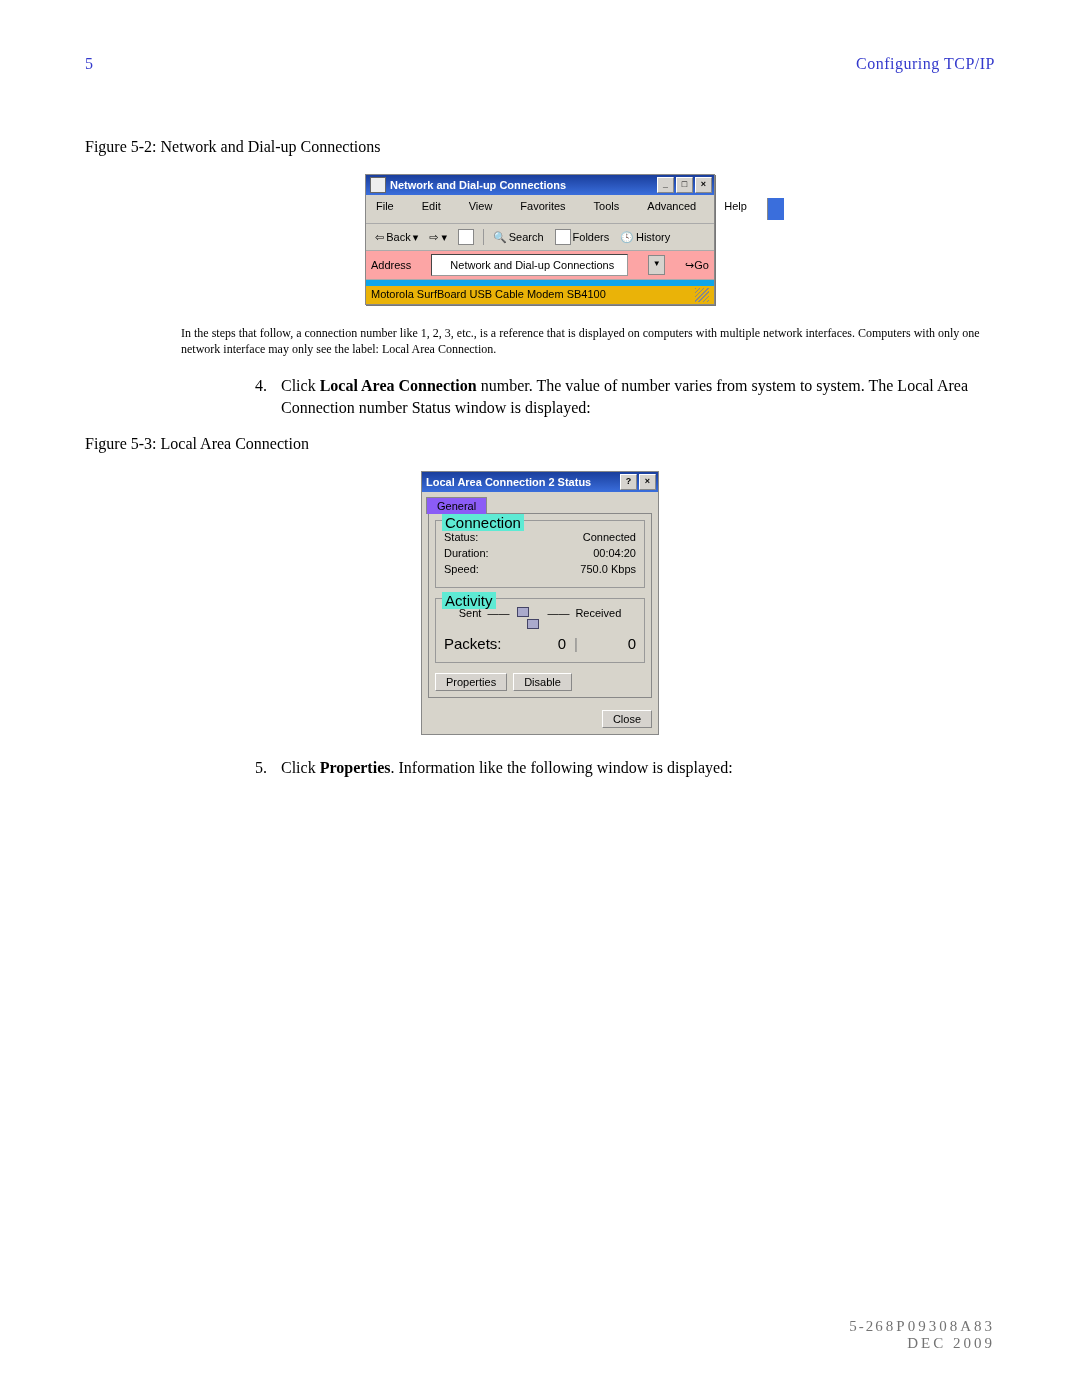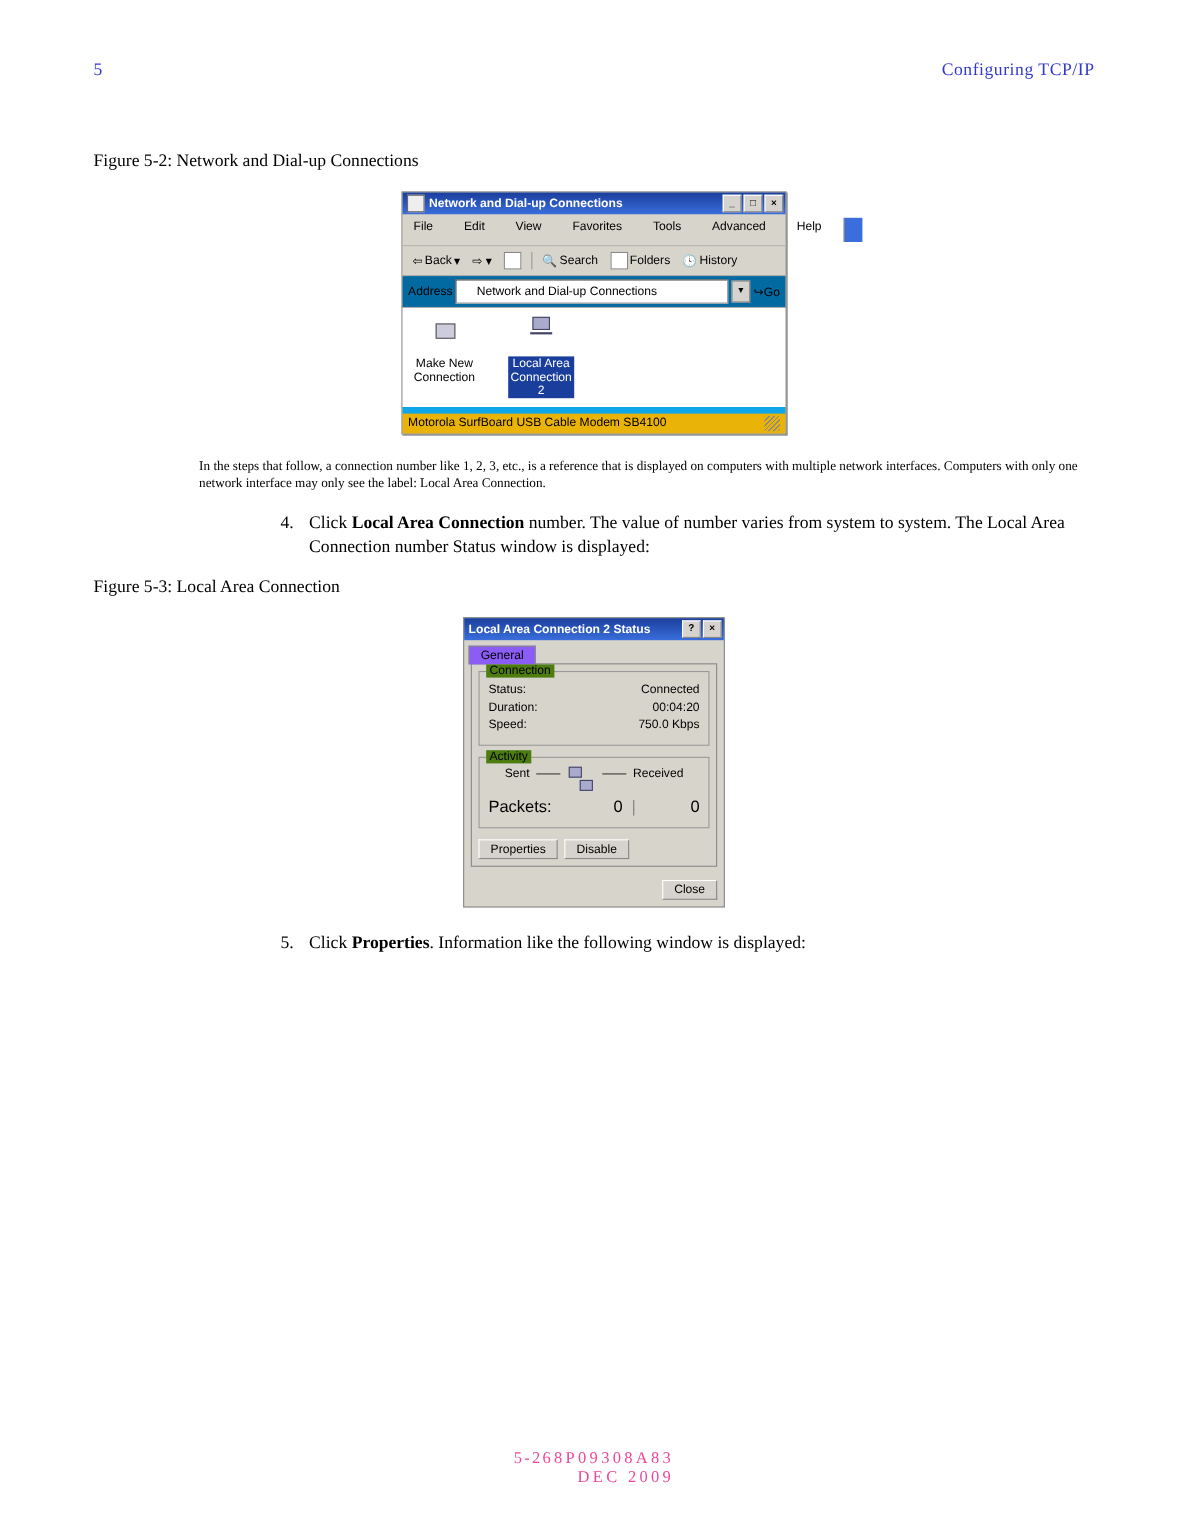--- a/index.html
+++ b/index.html
@@ -14,21 +14,21 @@
 .titlebar .ic{width:14px;height:14px;background:#eee;border:1px solid #666;margin-right:4px;display:inline-block}
 .titlebar .sp{flex:1}
 .wbtn{width:15px;height:14px;background:#d6d3ce;border:1px solid #888;border-top-color:#fff;border-left-color:#fff;margin-left:2px;text-align:center;font-family:Arial;font-size:9px;line-height:12px;color:#000;font-weight:bold;cursor:pointer}
 .menubar{background:#d7d4cb;padding:3px 2px;border-bottom:1px solid #aaa;display:flex;gap:12px}
 .menubar span{padding:2px 8px;cursor:pointer}
 .menubar .mlogo{width:20px;height:18px;background:#3a6edc;border-left:1px solid #888;margin-left:auto}
 .toolbar{background:#d7d4cb;padding:3px 5px;border-bottom:1px solid #aaa;display:flex;align-items:center;gap:3px}
 .toolbar .tbtn{padding:2px 4px;cursor:pointer;display:inline-flex;align-items:center;gap:2px}
 .toolbar .sep{width:1px;height:16px;background:#999;margin:0 2px}
 .tico{display:inline-block;width:14px;height:14px;border:1px solid #888;background:#fff}
-.addrbar{background:#0369a1;padding:3px 5px;border-bottom:1px solid #aaa;display:flex;align-items:center;gap:3px}
+.addrbar{background:#fca5a5;padding:3px 5px;border-bottom:1px solid #aaa;display:flex;align-items:center;gap:20px}
 .addrbar .afield{flex:1;background:#fff;border:1px inset #999;padding:1px 3px;display:flex;align-items:center;gap:3px;height:18px}
 .addrbar .dd{width:15px;height:18px;background:#d6d3ce;border:1px solid #888;text-align:center;font-size:8px;line-height:16px}
 .content{background:#fff;padding:8px;display:flex;gap:28px;min-height:65px}
 .deskico{text-align:center;width:60px;cursor:pointer}
 .deskico .glyph{width:32px;height:32px;margin:0 auto 4px auto;position:relative}
 .glyph.mnc::before{content:"";position:absolute;left:8px;top:6px;width:16px;height:12px;border:1px solid #555;background:#ccd}
 .glyph.lac{display:flex;flex-direction:column;align-items:center}
 .glyph.lac::before{content:"";display:block;width:14px;height:10px;border:1px solid #446;background:#aac;margin-bottom:2px}
 .glyph.lac::after{content:"";display:block;width:20px;height:8px;border-top:2px solid #446}
 .deskico .lbl{font-size:11px;line-height:12px;padding:1px 2px}
@@ -37,34 +37,34 @@
 .statbar .grip{margin-left:auto;width:14px;height:14px;background:repeating-linear-gradient(135deg,#888 0,#888 1px,transparent 1px,transparent 3px)}
 .bodytext{font-size:12px;line-height:1.35;margin-left:96px;margin-bottom:18px}
 .step{font-size:16px;line-height:1.35;margin-left:170px;margin-bottom:16px;display:flex}
 .step .num{width:26px;flex-shrink:0}
 .dlg{width:236px;margin:0 auto 22px auto;border:1px solid #888;background:#d7d4cb;font-family:Tahoma,Arial,sans-serif;font-size:11px;color:#000}
 .dlg .titlebar{font-size:11px}
 .tabrow{padding:4px 4px 0 4px;display:flex}
 .tab{background:#8b5cf6;border:1px solid #888;border-bottom:none;padding:2px 10px;font-size:11px;position:relative;bottom:-1px;cursor:pointer}
 .panel{margin:0 6px 6px 6px;border:1px solid #888;background:#d7d4cb;padding:6px}
 .grp{border:1px solid #999;padding:8px 8px 10px 8px;margin-bottom:10px;position:relative}
-.grp .gt{position:absolute;top:-7px;left:6px;background:#4d7c0f;padding:0 3px;font-size:11px}
+.grp .gt{position:absolute;top:-7px;left:6px;background:#5eead4;padding:0 3px;font-size:15px}
 .row{display:flex;justify-content:space-between;font-size:11px;padding:2px 0}
 .act{display:flex;justify-content:center;gap:6px;font-size:11px;margin-bottom:6px}
 .acico{width:26px;height:22px;position:relative}
 .acico::before{content:"";position:absolute;left:2px;top:0;width:10px;height:8px;border:1px solid #446;background:#aac}
 .acico::after{content:"";position:absolute;right:2px;bottom:0;width:10px;height:8px;border:1px solid #446;background:#aac}
 .pkrow{display:flex;font-size:15px;align-items:center}
 .pkrow .l{flex:1}
 .pkrow .v{width:50px;text-align:right}
 .pkrow .d{width:20px;text-align:center;color:#888}
 .btnrow{display:flex;gap:6px;margin-top:4px}
 .btn3d{background:#d6d3ce;border:1px solid #888;border-top-color:#fff;border-left-color:#fff;padding:2px 10px;font-size:11px;cursor:pointer}
 .closerow{display:flex;justify-content:flex-end;padding:6px}
-.ftr{position:absolute;bottom:45px;left:85px;right:85px;display:flex;justify-content:center;font-size:15px;color:#ec4899;letter-spacing:2px}
+.ftr{position:absolute;bottom:45px;left:85px;right:85px;display:flex;justify-content:flex-end;font-size:15px;color:#737373;letter-spacing:2px}
 .ftr .r{text-align:right;letter-spacing:3px}
 </style>
 </head>
 <body>
 
 <div class="page">
   <div class="hdr">
     <span class="chap">5</span>
     <span class="sect">Configuring TCP/IP</span>
   </div>
@@ -107,30 +107,20 @@
       <span class="tbtn">🕓<span>History</span></span>
     </div>
     <div class="addrbar">
       <span>Address</span>
       <span class="afield">
           <span class="ic" style="width:12px;height:12px"></span>
           <span>Network and Dial-up Connections</span>
         </span>
       <span class="dd">▼</span>
       <span class="tbtn">↪<span>Go</span></span>
-    </div>
-    <div class="content">
-      <div class="deskico">
-        <div class="glyph mnc"></div>
-        <div class="lbl">Make New Connection</div>
-      </div>
-      <div class="deskico sel">
-        <div class="glyph lac"></div>
-        <div class="lbl">Local Area Connection 2</div>
-      </div>
     </div>
     <div class="statbar">
       <span>Motorola SurfBoard USB Cable Modem SB4100</span>
       <span class="grip"></span>
     </div>
   </div>
 
   <div class="bodytext">In the steps that follow, a connection number like 1, 2, 3, etc., is a reference that is displayed on computers with multiple network interfaces. Computers with only one network interface may only see the label: Local Area Connection.</div>
 
   <div class="step">

